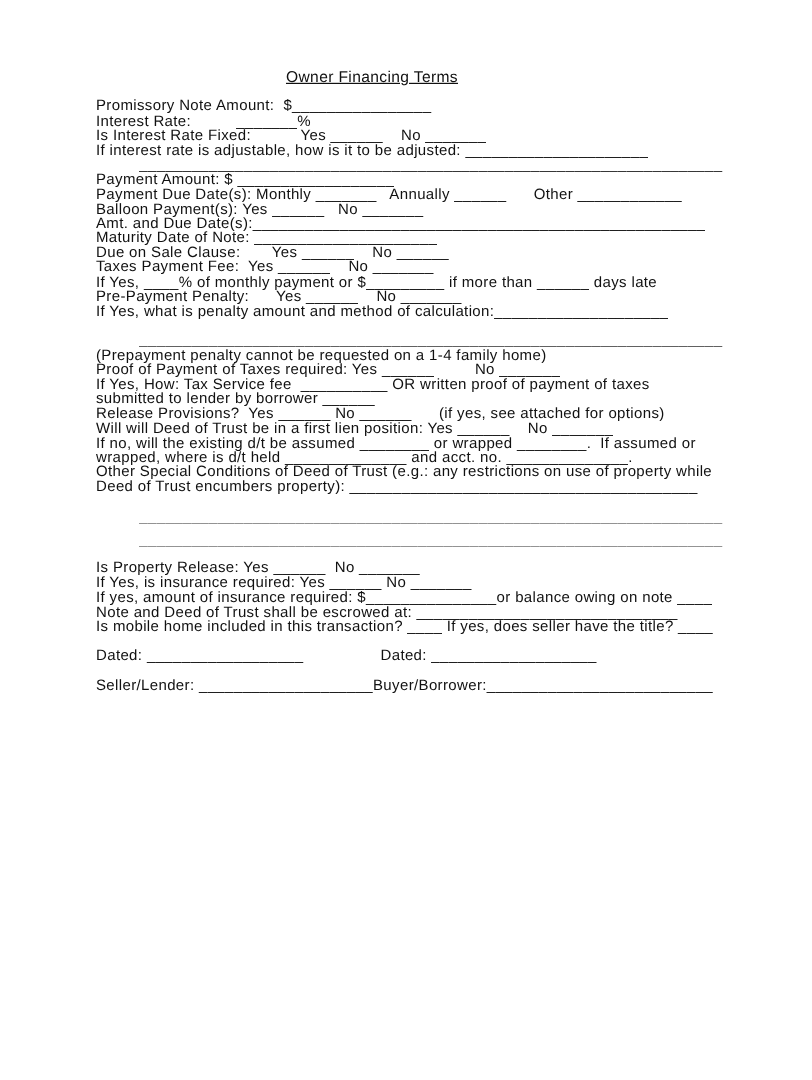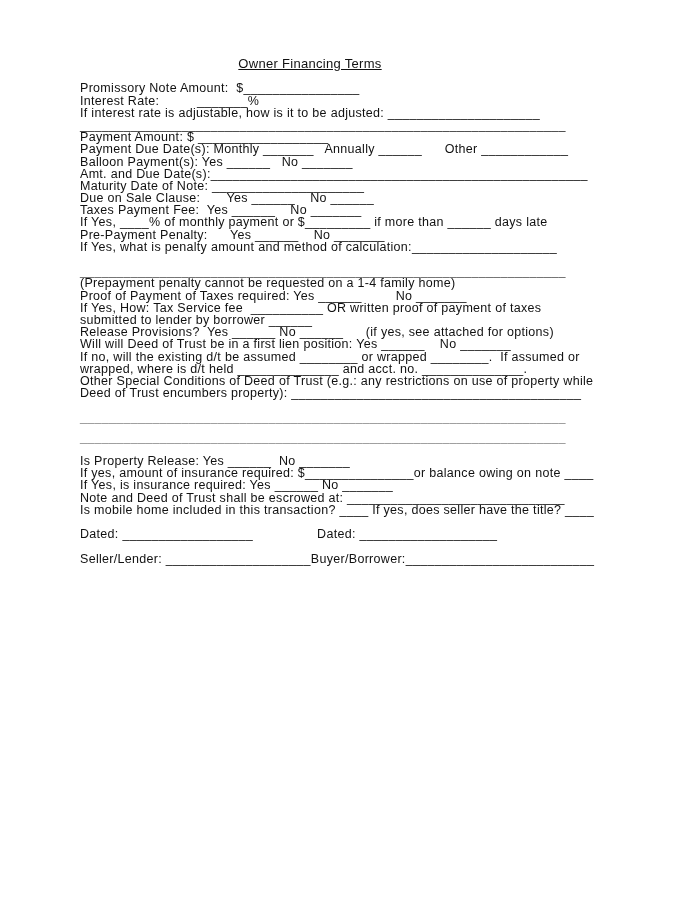--- a/index.html
+++ b/index.html
@@ -13,36 +13,37 @@
   .doc{
     position:absolute;left:80px;top:58px;width:522px;
     color:#111111;font-size:12.5px;line-height:12.2px;letter-spacing:0.3px;
   }
   .line{height:12.2px;white-space:pre;overflow:visible;}
   .blank{height:12.2px;}
   .title{
     width:460px;text-align:center;text-decoration:underline;
     font-size:13px;
   }
-  .rule{color:#2e2e2e;}
+  .rule{color:#2e2e2e;text-align:right;}
   .rule.mid{color:#5a5a5a;}
   .rule.gray{color:#8f8f8f;}
   .rule.gap{margin-top:7px;}
 </style>
 </head>
 <body>
 
 <div class="page">
   <div class="doc">
 
     <div class="line title">Owner Financing Terms</div>
     <div class="line blank"></div>
 
     <div class="line">Promissory Note Amount:  $________________</div>
     <div class="line">Interest Rate:          _______%</div>
+    <div class="line">Is Interest Rate Fixed:           Yes ______    No _______</div>
     <div class="line">If interest rate is adjustable, how is it to be adjusted: _____________________</div>
     <div class="line rule">___________________________________________________________________</div>
     <div class="line">Payment Amount: $ __________________</div>
     <div class="line">Payment Due Date(s): Monthly _______   Annually ______      Other ____________</div>
     <div class="line">Balloon Payment(s): Yes ______   No _______</div>
     <div class="line">Amt. and Due Date(s):____________________________________________________</div>
     <div class="line">Maturity Date of Note: _____________________</div>
     <div class="line">Due on Sale Clause:       Yes ______    No ______</div>
     <div class="line">Taxes Payment Fee:  Yes ______    No _______</div>
     <div class="line">If Yes, ____% of monthly payment or $_________ if more than ______ days late</div>
@@ -58,22 +59,22 @@
     <div class="line">Will will Deed of Trust be in a first lien position: Yes ______    No _______</div>
     <div class="line">If no, will the existing d/t be assumed ________ or wrapped ________.  If assumed or</div>
     <div class="line">wrapped, where is d/t held ______________ and acct. no. ______________.</div>
     <div class="line">Other Special Conditions of Deed of Trust (e.g.: any restrictions on use of property while</div>
     <div class="line">Deed of Trust encumbers property): ________________________________________</div>
     <div class="line blank"></div>
     <div class="line rule gray">___________________________________________________________________</div>
     <div class="line rule gray gap">___________________________________________________________________</div>
     <div class="line blank"></div>
     <div class="line">Is Property Release: Yes ______  No _______</div>
+    <div class="line">If Yes, is insurance required: Yes ______ No _______</div>
     <div class="line">If yes, amount of insurance required: $_______________or balance owing on note ____</div>
-    <div class="line">If Yes, is insurance required: Yes ______ No _______</div>
     <div class="line">Note and Deed of Trust shall be escrowed at: ______________________________</div>
     <div class="line">Is mobile home included in this transaction? ____ If yes, does seller have the title? ____</div>
     <div class="line blank"></div>
     <div class="line">Dated: __________________                 Dated: ___________________</div>
     <div class="line blank"></div>
     <div class="line">Seller/Lender: ____________________Buyer/Borrower:__________________________</div>
 
   </div>
 </div>
 

